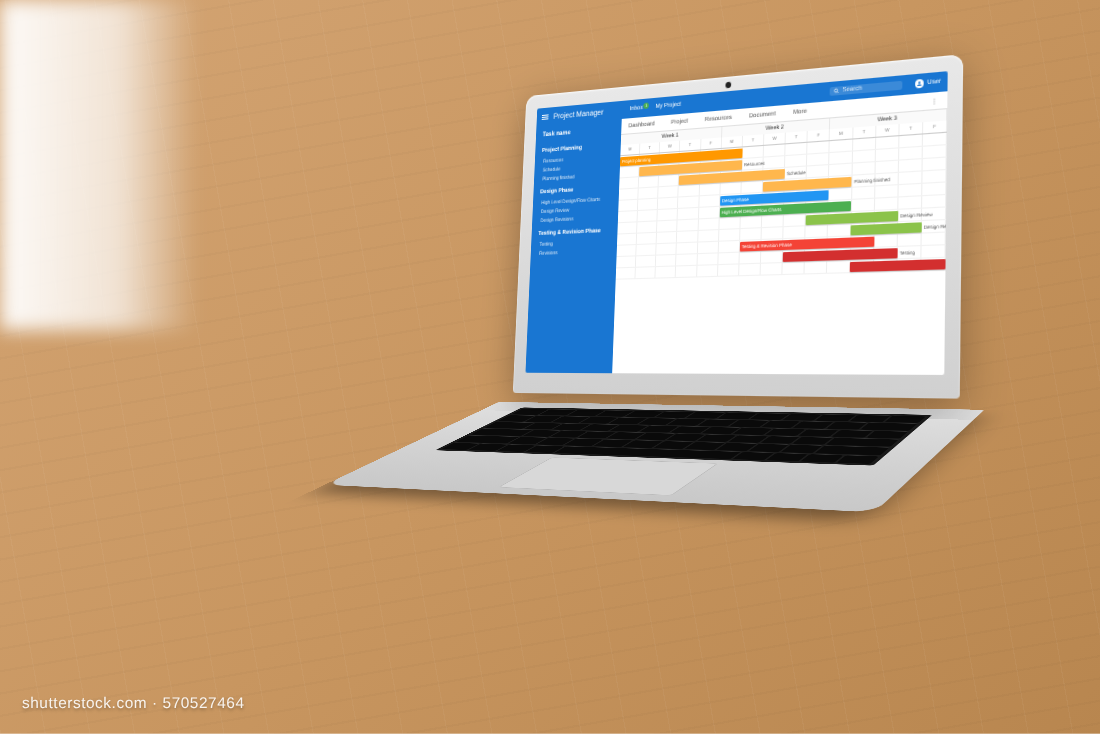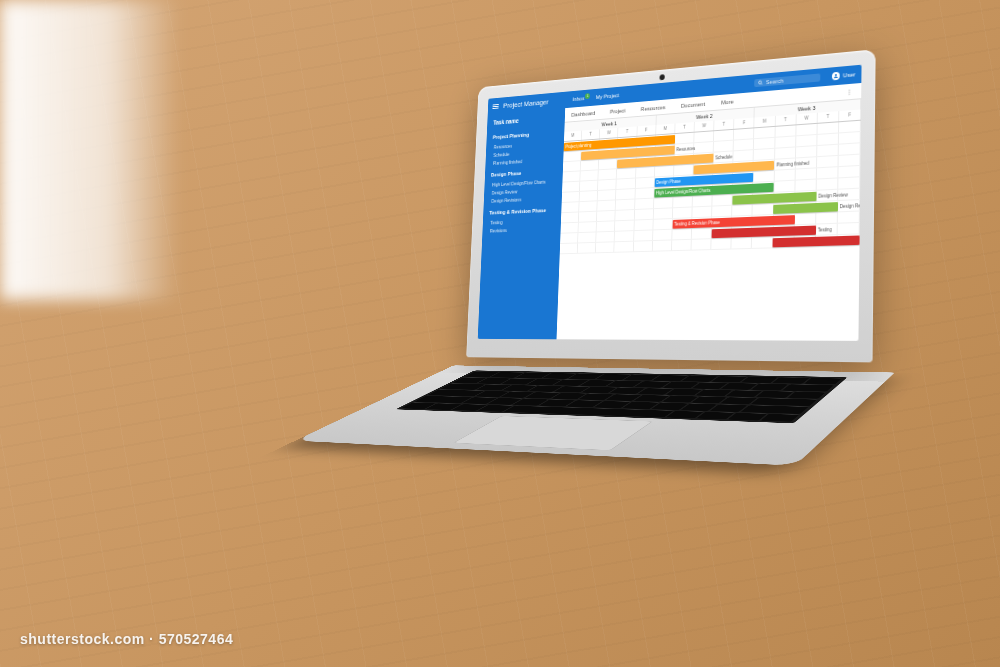--- a/index.html
+++ b/index.html
@@ -248,21 +248,21 @@
       font-size: 4.5px;
       line-height: 9px;
       white-space: nowrap;
     }
     .watermark {
       position: absolute;
       left: 20px;
       bottom: 20px;
       color: rgba(255,255,255,0.9);
       font-size: 14px;
-      font-weight: 700;
+      font-weight: 400;
       text-shadow: 0 1px 3px rgba(0,0,0,0.3);
       letter-spacing: 0.5px;
     }
   </style>
 </head>
 <body>
 
 <div class="desk"></div>
 <div class="curtain"></div>
 

